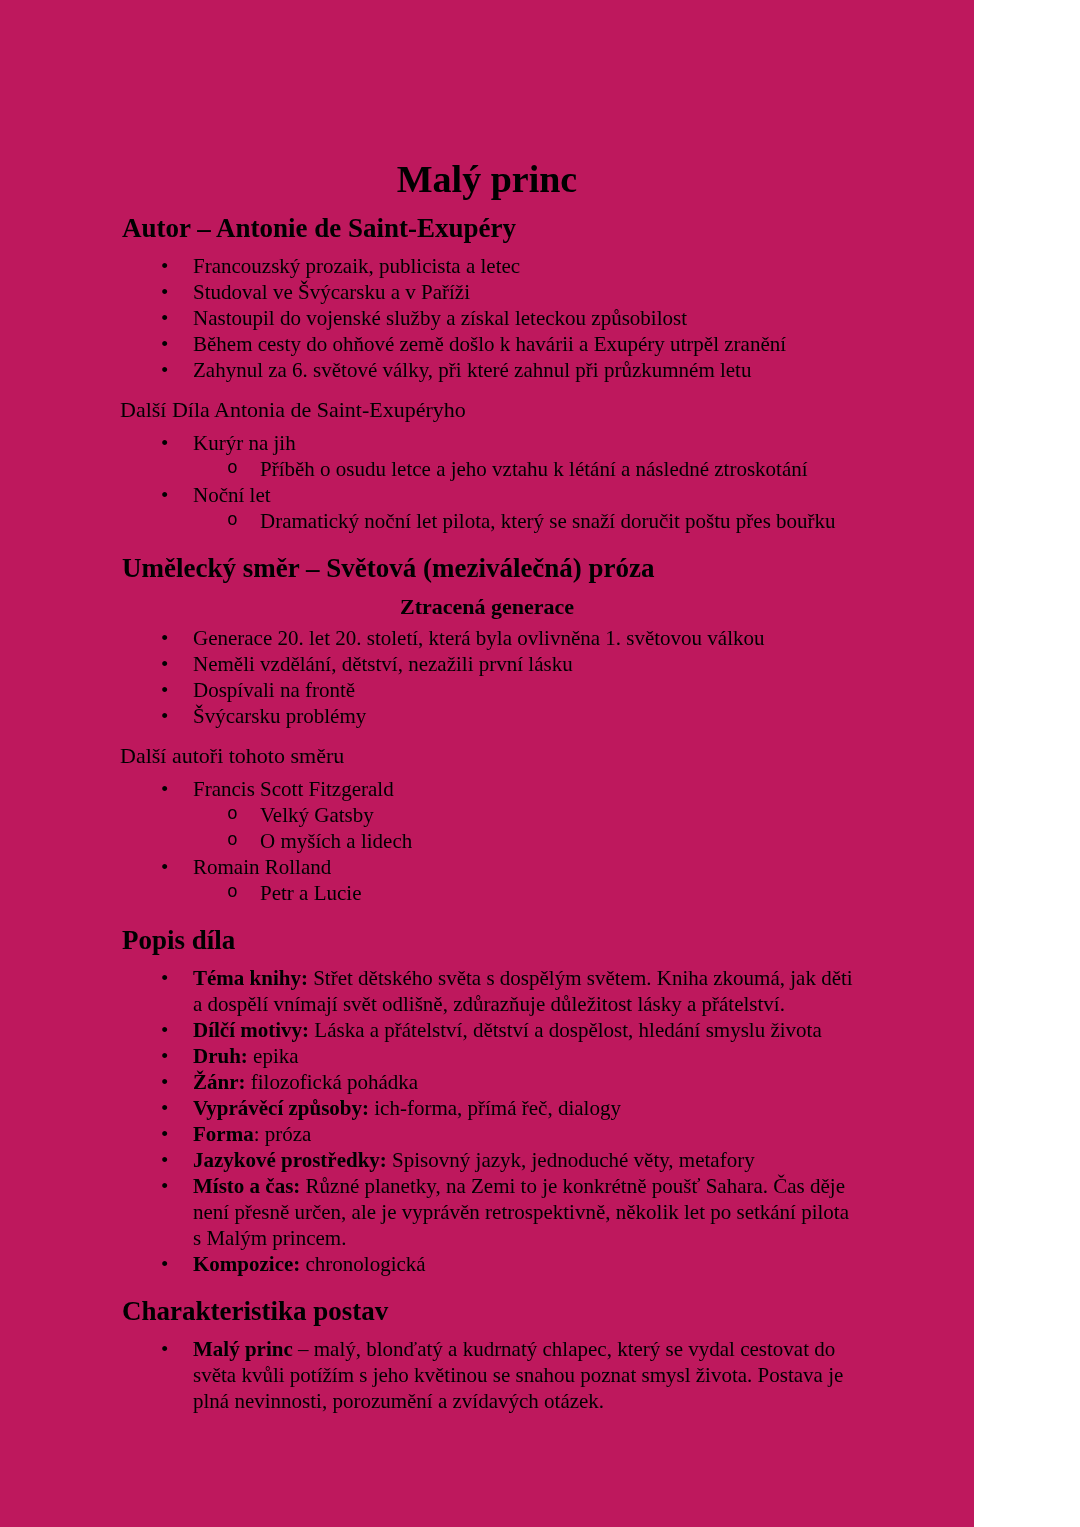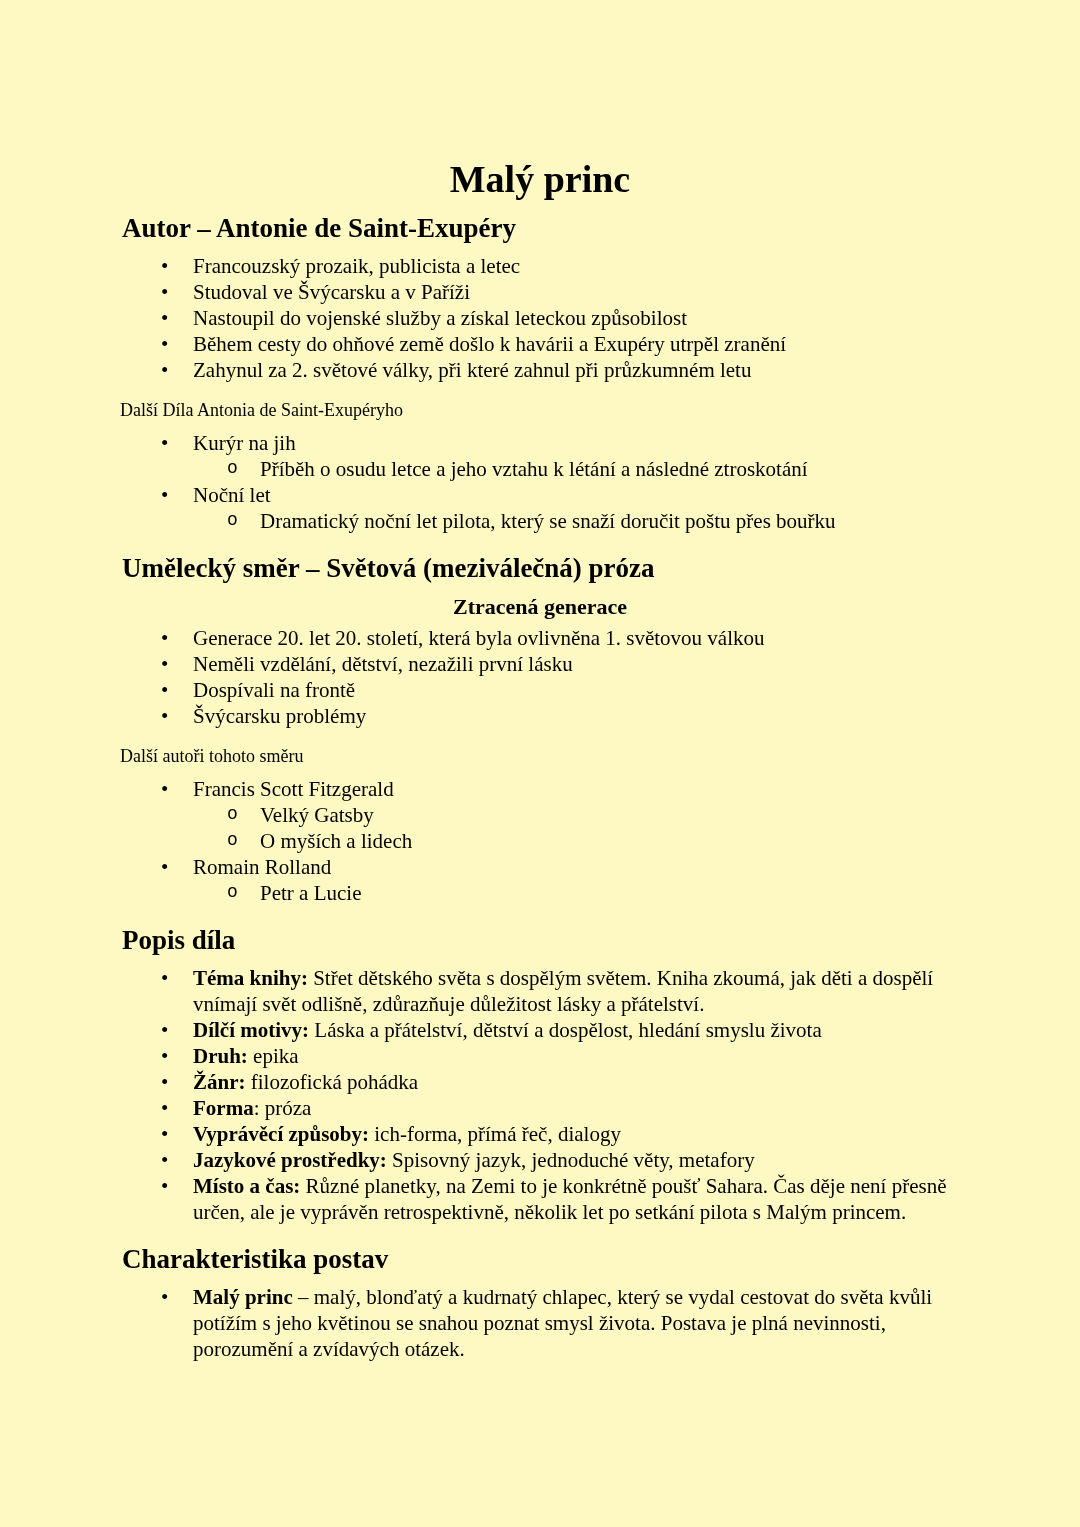--- a/index.html
+++ b/index.html
@@ -11,24 +11,24 @@
     width: 1080px;
     height: 1527px;
     overflow: hidden;
     font-family: "Liberation Serif", "DejaVu Serif", serif;
     color: #000000;
     font-size: 21px;
     line-height: 26px;
   }
   .page {
     box-sizing: border-box;
-    width: 1080px;
+    width: 974px;
     height: 1527px;
     padding: 156px 120px 40px 120px;
-    background: #fef9c3;
+    background: #be185d;
   }
   .doc-title {
     font-size: 38px;
     line-height: 46px;
     font-weight: 700;
     text-align: center;
     margin: 0 0 6px 0;
   }
   .h1 {
     font-size: 27px;
@@ -38,21 +38,21 @@
   }
   .h1.first { margin-top: 10px; }
   .h2 {
     font-size: 22px;
     line-height: 28px;
     font-weight: 700;
     margin: 0 0 4px 0;
     text-align: center;
   }
   .h3 {
-    font-size: 18px;
+    font-size: 22px;
     line-height: 28px;
     font-weight: 400;
     margin: 13px 0 6px 0;
   }
   ul.doclist {
     list-style: none;
     margin: 0;
     padding: 0;
   }
   li.li1, li.li2 {
@@ -85,21 +85,21 @@
 
   <div class="doc-title">Malý princ</div>
 
   <section>
     <div class="h1 first">Autor – Antonie de Saint-Exupéry</div>
     <ul class="doclist">
       <li class="li1"><span>Francouzský prozaik, publicista a letec</span></li>
       <li class="li1"><span>Studoval ve Švýcarsku a v Paříži</span></li>
       <li class="li1"><span>Nastoupil do vojenské služby a získal leteckou způsobilost</span></li>
       <li class="li1"><span>Během cesty do ohňové země došlo k havárii a Exupéry utrpěl zranění</span></li>
-      <li class="li1"><span>Zahynul za 2. světové války, při které zahnul při průzkumném letu</span></li>
+      <li class="li1"><span>Zahynul za 6. světové války, při které zahnul při průzkumném letu</span></li>
     </ul>
   </section>
 
   <section>
     <div class="h3">Další Díla Antonia de Saint-Exupéryho</div>
     <ul class="doclist">
       <li class="li1"><span>Kurýr na jih</span></li>
       <li class="li2"><span>Příběh o osudu letce a jeho vztahu k létání a následné ztroskotání</span></li>
       <li class="li1"><span>Noční let</span></li>
       <li class="li2"><span>Dramatický noční let pilota, který se snaží doručit poštu přes bouřku</span></li>
@@ -127,24 +127,25 @@
     </ul>
   </section>
 
   <section>
     <div class="h1">Popis díla</div>
     <ul class="doclist">
       <li class="li1"><span class="b">Téma knihy: </span><span>Střet dětského světa s dospělým světem. Kniha zkoumá, jak děti a dospělí vnímají svět odlišně, zdůrazňuje důležitost lásky a přátelství.</span></li>
       <li class="li1"><span class="b">Dílčí motivy: </span><span>Láska a přátelství, dětství a dospělost, hledání smyslu života</span></li>
       <li class="li1"><span class="b">Druh: </span><span>epika</span></li>
       <li class="li1"><span class="b">Žánr: </span><span>filozofická pohádka</span></li>
+      <li class="li1"><span class="b">Vyprávěcí způsoby: </span><span>ich-forma, přímá řeč, dialogy</span></li>
       <li class="li1"><span class="b">Forma</span><span>: próza</span></li>
-      <li class="li1"><span class="b">Vyprávěcí způsoby: </span><span>ich-forma, přímá řeč, dialogy</span></li>
       <li class="li1"><span class="b">Jazykové prostředky: </span><span>Spisovný jazyk, jednoduché věty, metafory</span></li>
       <li class="li1"><span class="b">Místo a čas: </span><span>Různé planetky, na Zemi to je konkrétně poušť Sahara. Čas děje není přesně určen, ale je vyprávěn retrospektivně, několik let po setkání pilota s Malým princem.</span></li>
+      <li class="li1"><span class="b">Kompozice: </span><span>chronologická</span></li>
     </ul>
   </section>
 
   <section>
     <div class="h1">Charakteristika postav</div>
     <ul class="doclist">
       <li class="li1"><span class="b">Malý princ</span><span> – malý, blonďatý a kudrnatý chlapec, který se vydal cestovat do světa kvůli potížím s jeho květinou se snahou poznat smysl života. Postava je plná nevinnosti, porozumění a zvídavých otázek.</span></li>
     </ul>
   </section>
 

